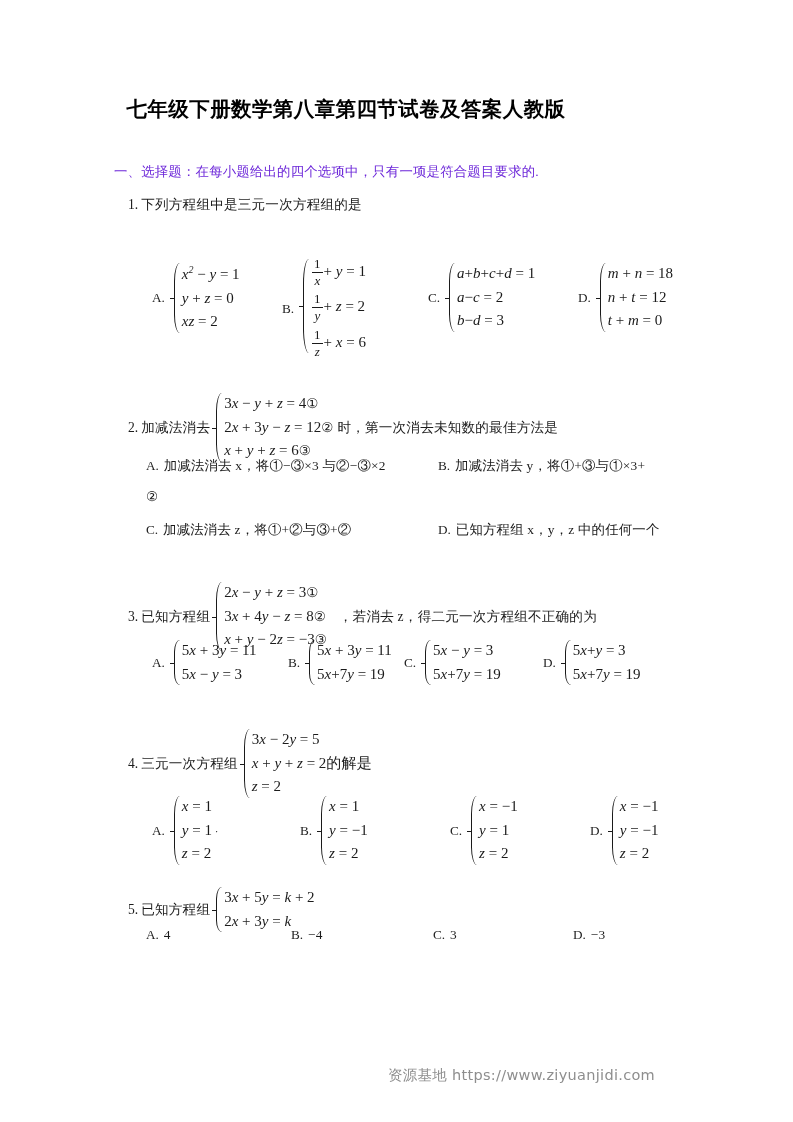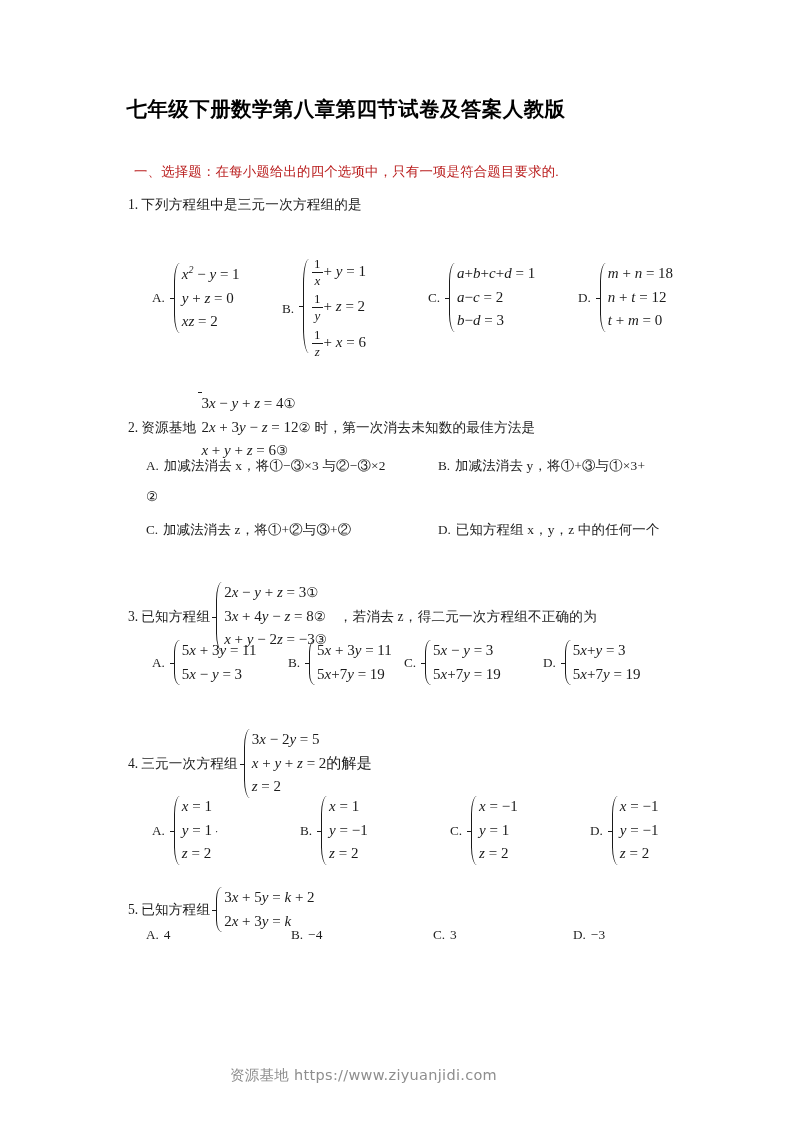--- a/index.html
+++ b/index.html
@@ -34,23 +34,22 @@
     letter-spacing: 0.4px;
     color: #000;
   }
 
   
   .section-head {
     position: absolute;
     left: 114px;
     top: 163px;
     font-size: 13.4px;
-    color: #b91c1c;
+    color: #6d28d9;
     letter-spacing: 0.2px;
-    margin-left: 20px;
   }
 
   
   .q-block { position: absolute; left: 0; width: 793px; }
   .q-stem {
     position: absolute;
     display: flex;
     align-items: center;
     font-size: 13.6px;
     color: #1c1c1c;
@@ -156,26 +155,25 @@
 
   
   .circ { font-size: 13.5px; }
 
   
   .watermark {
     position: absolute;
     left: 0;
     top: 1066px;
     width: 655px;
-    text-align: center;
+    text-align: right;
     font-family: "DejaVu Sans", sans-serif;
     font-size: 14.5px;
     color: #8e8e8e;
     letter-spacing: .3px;
-    padding-left: 36px;
   }
 </style>
 </head>
 <body>
 
 <div class="page">
 
   <div class="doc-title">七年级下册数学第八章第四节试卷及答案人教版</div>
 
   <div class="section-head">一、选择题：在每小题给出的四个选项中，只有一项是符合题目要求的.</div>
@@ -243,22 +241,22 @@
           <div><span class="mi">n</span><span class="mn"> + </span><span class="mi">t</span><span class="mn"> = 12</span></div>
           <div><span class="mi">t</span><span class="mn"> + </span><span class="mi">m</span><span class="mn"> = 0</span></div>
         </span>
       </span>
     </div>
   </div>
 
   <div class="q-block">
     <div class="q-stem" style="left:128px; top:392px;">
       <span class="q-num">2.</span>
-      <span class="stem-text">资源基地</span>
-      <span class="sys math" style="margin-left:2px;flex-direction:column;">
+      <span class="stem-text">加减法消去</span>
+      <span class="sys math" style="margin-left:2px;">
         <span class="brace"></span>
         <span class="sys-rows">
           <div><span class="mn">3</span><span class="mi">x</span><span class="mn"> − </span><span class="mi">y</span><span class="mn"> + </span><span class="mi">z</span><span class="mn"> = 4</span><span class="circ">①</span></div>
           <div><span class="mn">2</span><span class="mi">x</span><span class="mn"> + 3</span><span class="mi">y</span><span class="mn"> − </span><span class="mi">z</span><span class="mn"> = 12</span><span class="circ">②</span></div>
           <div><span class="mi">x</span><span class="mn"> + </span><span class="mi">y</span><span class="mn"> + </span><span class="mi">z</span><span class="mn"> = 6</span><span class="circ">③</span></div>
         </span>
       </span>
       <span class="stem-text" style="margin-left:4px;">时，第一次消去未知数的最佳方法是</span>
     </div>
 

